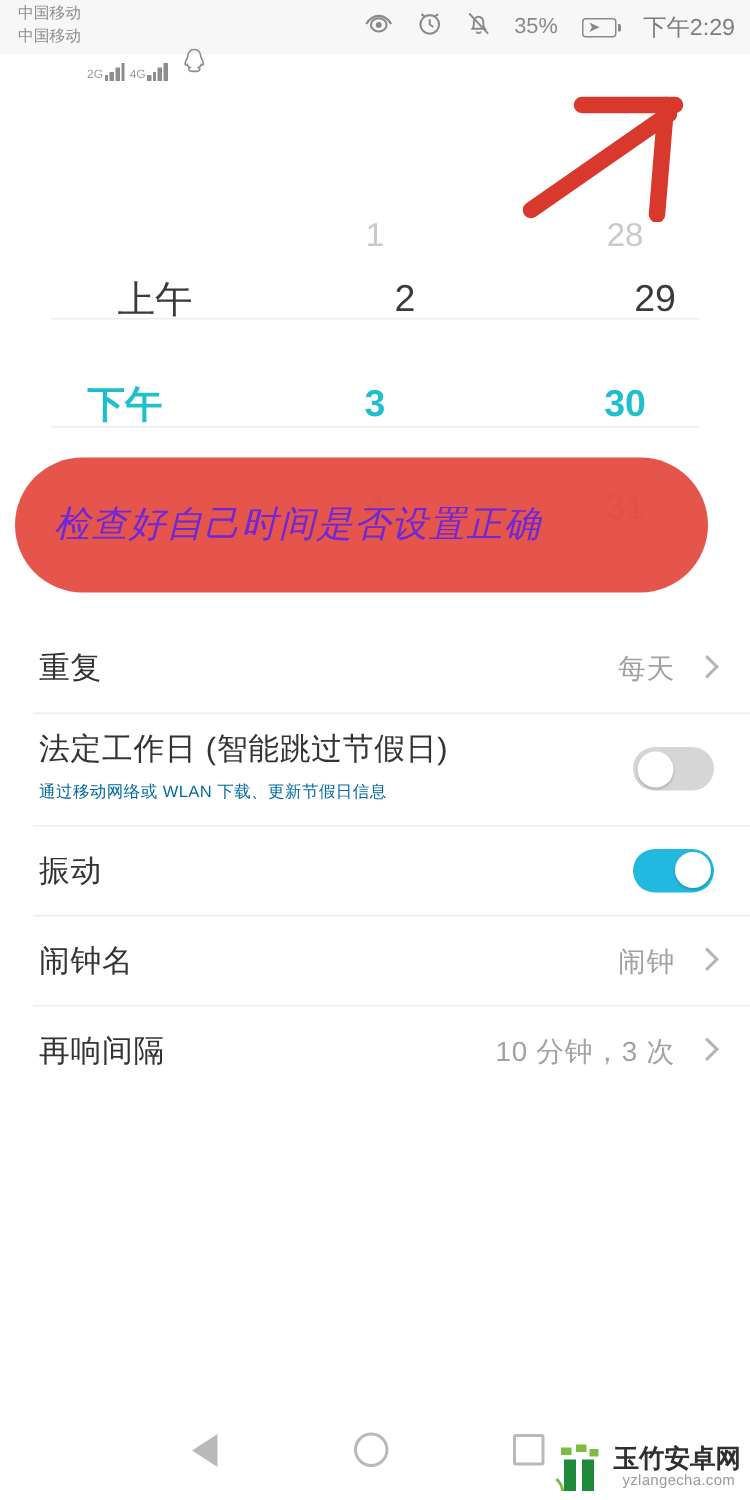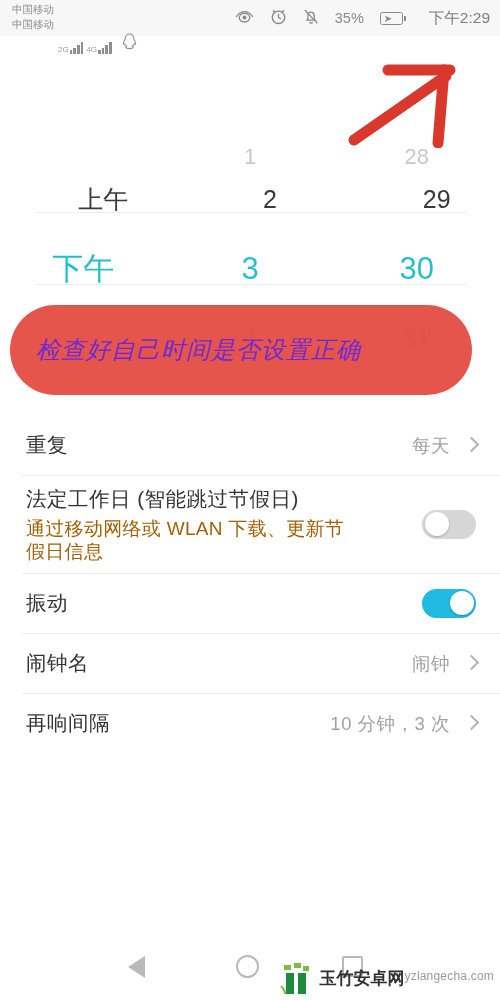--- a/index.html
+++ b/index.html
@@ -27,21 +27,21 @@
   .bars i:nth-child(2) { height: 6.5px; }
   .bars i:nth-child(3) { height: 9px; }
   .bars i:nth-child(4) { height: 12px; }
   .qq-icon { margin-left: 7px; padding-top: 4px; }
 
   .sb-right {
     position: absolute; right: 10px; top: 0; height: 36px;
     display: flex; align-items: center; gap: 16px;
   }
   .sb-right .pct { font-size: 14.5px; color: #8a8a8a; letter-spacing: 0; }
-  .sb-right .clock { font-size: 15.5px; color: #7d7d7d; margin-left: 10px; white-space: nowrap; }
+  .sb-right .clock { font-size: 15.5px; color: #7d7d7d; margin-left: 2px; white-space: nowrap; }
   .batt { position: relative; width: 23px; height: 13px; border: 1.6px solid #8a8a8a; border-radius: 2.5px; }
   .batt:after { content: ""; position: absolute; right: -4.5px; top: 3.5px; width: 2.4px; height: 5px; background: #8a8a8a; border-radius: 0 1px 1px 0; }
   .batt .bolt { position: absolute; left: 3px; top: 1.2px; font-size: 10px; line-height: 9px; color: #8a8a8a; }
 
   
   .titlebar {
     position: absolute; top: 36px; left: 0; width: 500px; height: 66px;
     background: #f7f7f7; display: flex; align-items: center;
   }
   .close-x { margin-left: 24px; width: 30px; height: 30px; position: relative; cursor: pointer; }
@@ -64,21 +64,21 @@
   .pk-cell { flex: 1; text-align: center; }
   .pk-cell.ampm { flex: 1; }
   .r-top    { top: 20px; }
   .r-mid    { top: 62px; }
   .r-sel    { top: 132px; }
   .r-next   { top: 202px; }
   .r-next2  { top: 262px; }
 
   .f-faint  { color: #c9c9c9; font-size: 22px; }
   .f-near   { color: #3a3a3a; font-size: 25px; padding-left: 40px; }
-  .f-sel    { font-size: 31px; font-weight: normal;
+  .f-sel    { font-size: 25px; font-weight: bold;
               background: linear-gradient(100deg,#12b7d8 0%,#1fbfcd 50%,#2cc3b5 100%);
               -webkit-background-clip: text; background-clip: text; color: transparent; }
   .f-n1     { color: #d8d8d8; font-size: 24px; }
   .f-n2     { color: #ececec; font-size: 22px; }
 
   .pk-line { position: absolute; left: 34px; width: 432px; height: 1px; background: #ededed; }
   .pk-line.l1 { top: 110px; }
   .pk-line.l2 { top: 182px; }
   .pk-line.l3 { top: 252px; }
 
@@ -97,21 +97,21 @@
 
   
   .list { position: absolute; top: 415px; left: 0; width: 500px; }
   .row {
     position: relative; display: flex; align-items: center;
     min-height: 60px; padding: 0 24px 0 26px;
   }
   .row .rsep { position: absolute; left: 22px; right: 0; top: 0; height: 1px; background: #ededed; }
   .lbl-wrap { flex: 1; padding: 10px 0; }
   .lbl { font-size: 20.5px; color: #333; letter-spacing: .5px; }
-  .sub { font-size: 19px; color: #a16207; line-height: 23px; margin-top: 4px; max-width: 330px; letter-spacing: .3px; }
+  .sub { font-size: 11px; color: #0369a1; line-height: 23px; margin-top: 4px; max-width: 330px; letter-spacing: .3px; }
   .val { font-size: 18.5px; color: #a2a2a2; margin-right: 16px; white-space: nowrap; letter-spacing: .5px; }
   .chev { width: 10px; height: 18px; position: relative; }
   .chev:before {
     content: ""; position: absolute; left: 0; top: 3px; width: 9px; height: 9px;
     border-right: 2px solid #b4b4b4; border-top: 2px solid #b4b4b4; transform: rotate(45deg);
   }
   .toggle { width: 54px; height: 29px; border-radius: 15px; position: relative; flex: 0 0 auto; cursor: pointer; }
   .toggle .knob { position: absolute; top: 2.5px; width: 24px; height: 24px; border-radius: 50%; background: #fff;
                   box-shadow: 0 1px 2px rgba(0,0,0,.22); }
   .toggle.off { background: #d6d6d6; }
@@ -125,23 +125,23 @@
               border-top: 11px solid transparent; border-bottom: 11px solid transparent;
               border-right: 17px solid #b9b9b9; }
   .nav-home { position: absolute; left: 236px; top: 23px; width: 23px; height: 23px;
               border: 2px solid #b9b9b9; border-radius: 50%; }
   .nav-recent { position: absolute; left: 342px; top: 24px; width: 21px; height: 21px;
               border: 2px solid #b9b9b9; border-radius: 2px; }
 
   
   .watermark { position: absolute; right: 6px; bottom: 4px; display: flex; align-items: center; }
   .wm-logo { position: relative; width: 38px; height: 34px; margin-right: 4px; }
-  .wm-text { display: flex; }
+  .wm-text { display: flex; flex-direction: column; }
   .wm-cn { font-size: 17px; font-weight: bold; color: #2f2f2f; letter-spacing: 0; line-height: 18px; }
-  .wm-url { font-size: 12px; color: #9a9a9a; line-height: 12px; letter-spacing: .2px; }
+  .wm-url { font-size: 10px; color: #9a9a9a; line-height: 12px; letter-spacing: .2px; margin-left: 6px; }
 </style>
 </head>
 <body>
 
 <div id="app">
 
   <div class="statusbar">
     <div class="sb-left">
       <div class="carriers">
         <div>中国移动</div>

